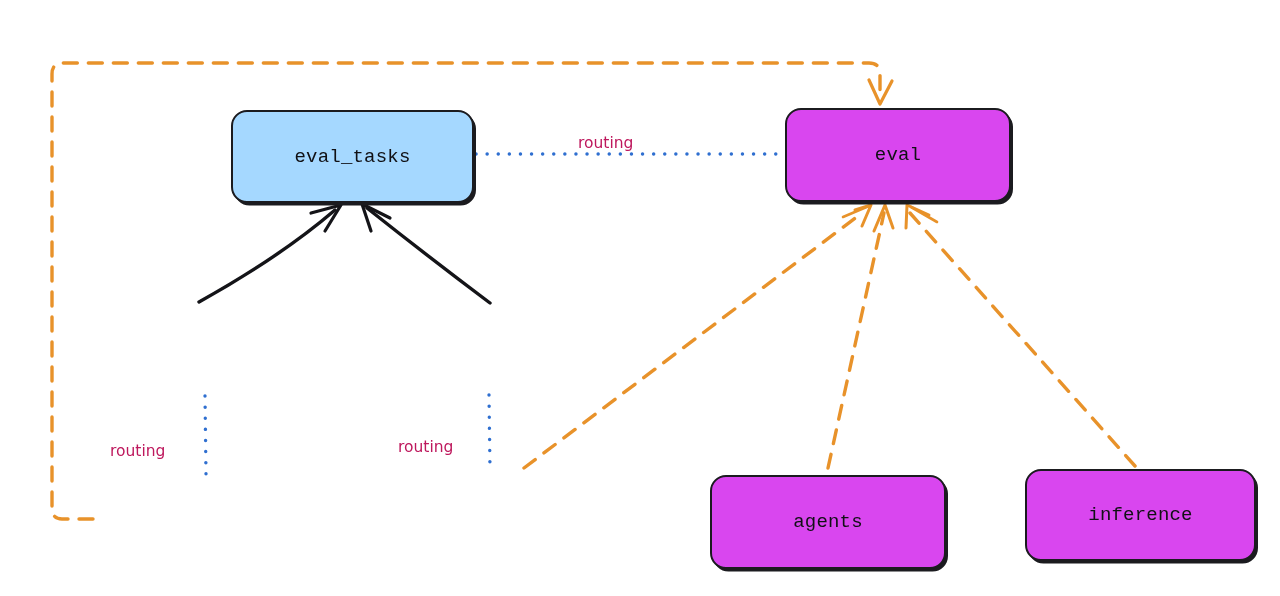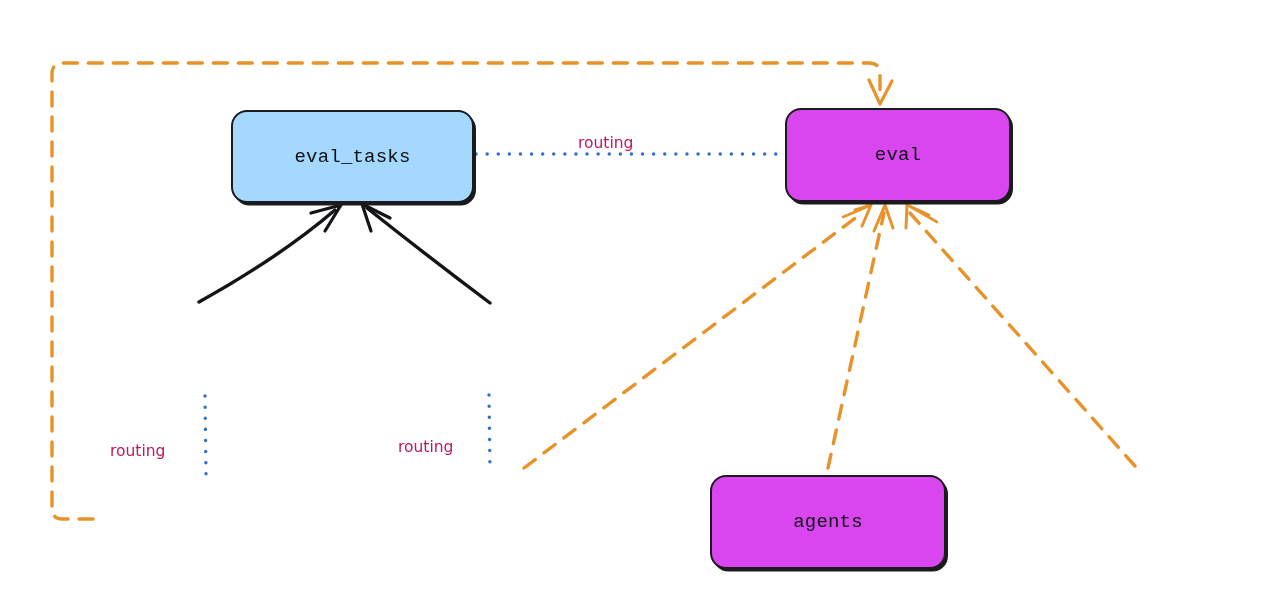--- a/index.html
+++ b/index.html
@@ -116,20 +116,23 @@
   </div>
 
 
 
 
 
   <div class="node green" style="left:710px; top:475px; width:236px; height:94px;">
     <span class="node-label">agents</span>
   </div>
 
+  <div class="node green" style="left:1025px; top:469px; width:231px; height:92px;">
+    <span class="node-label">inference</span>
+  </div>
 
   <div class="edge-label" style="left:578px; top:118px;">routing</div>
 
   <div class="edge-label" style="left:110px; top:426px;">routing</div>
 
   <div class="edge-label" style="left:398px; top:422px;">routing</div>
 
 </div>
 
 </body></html>

